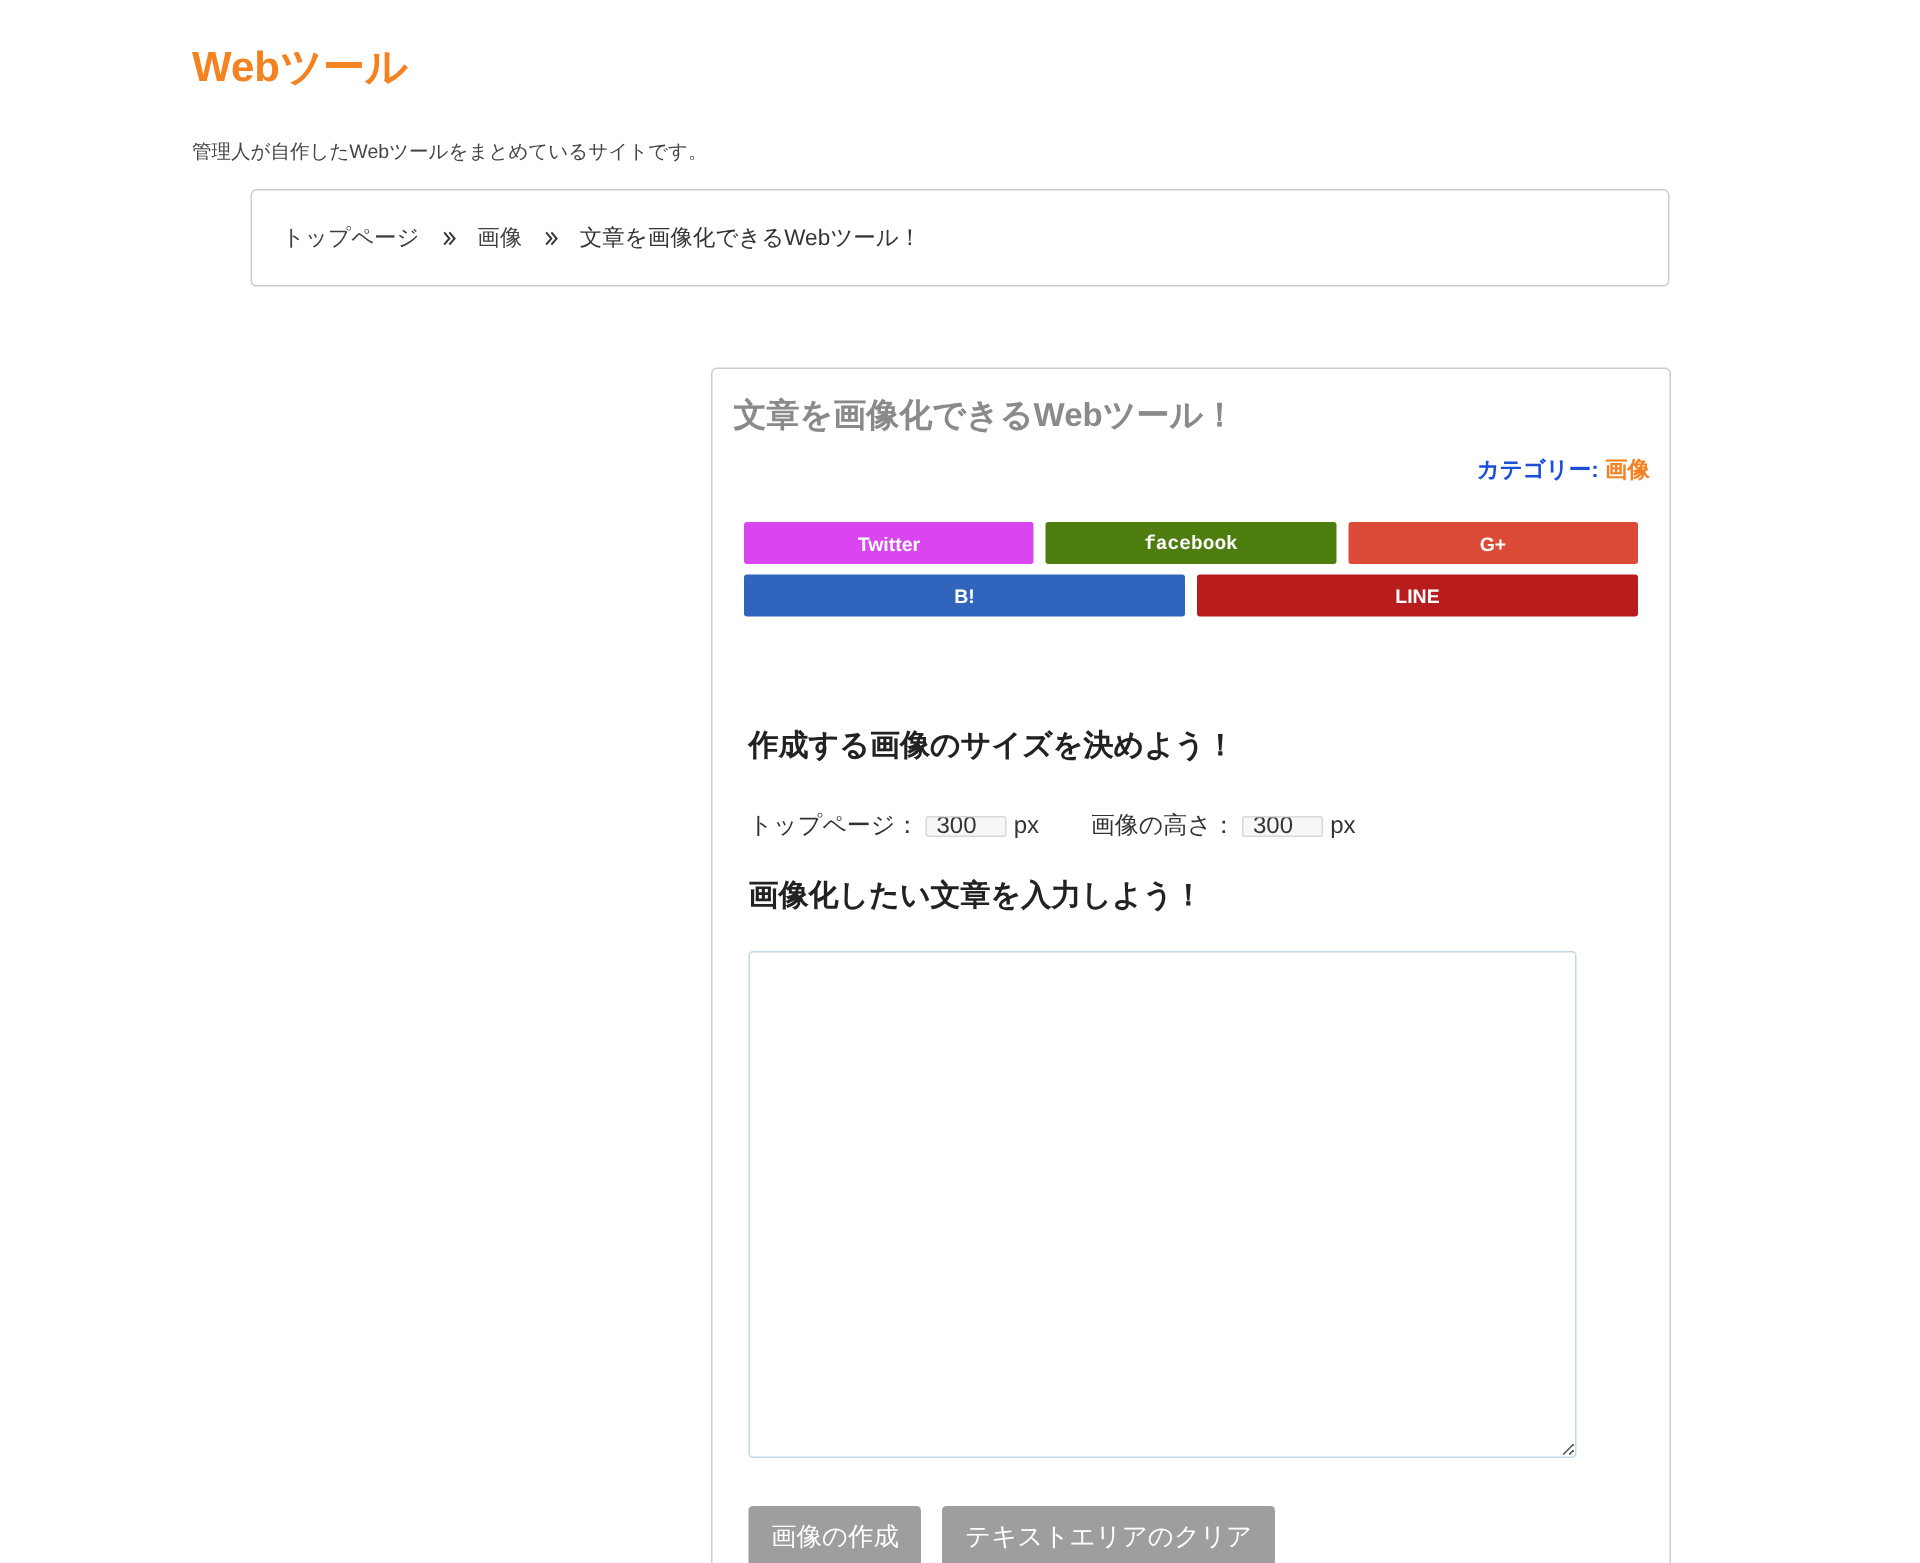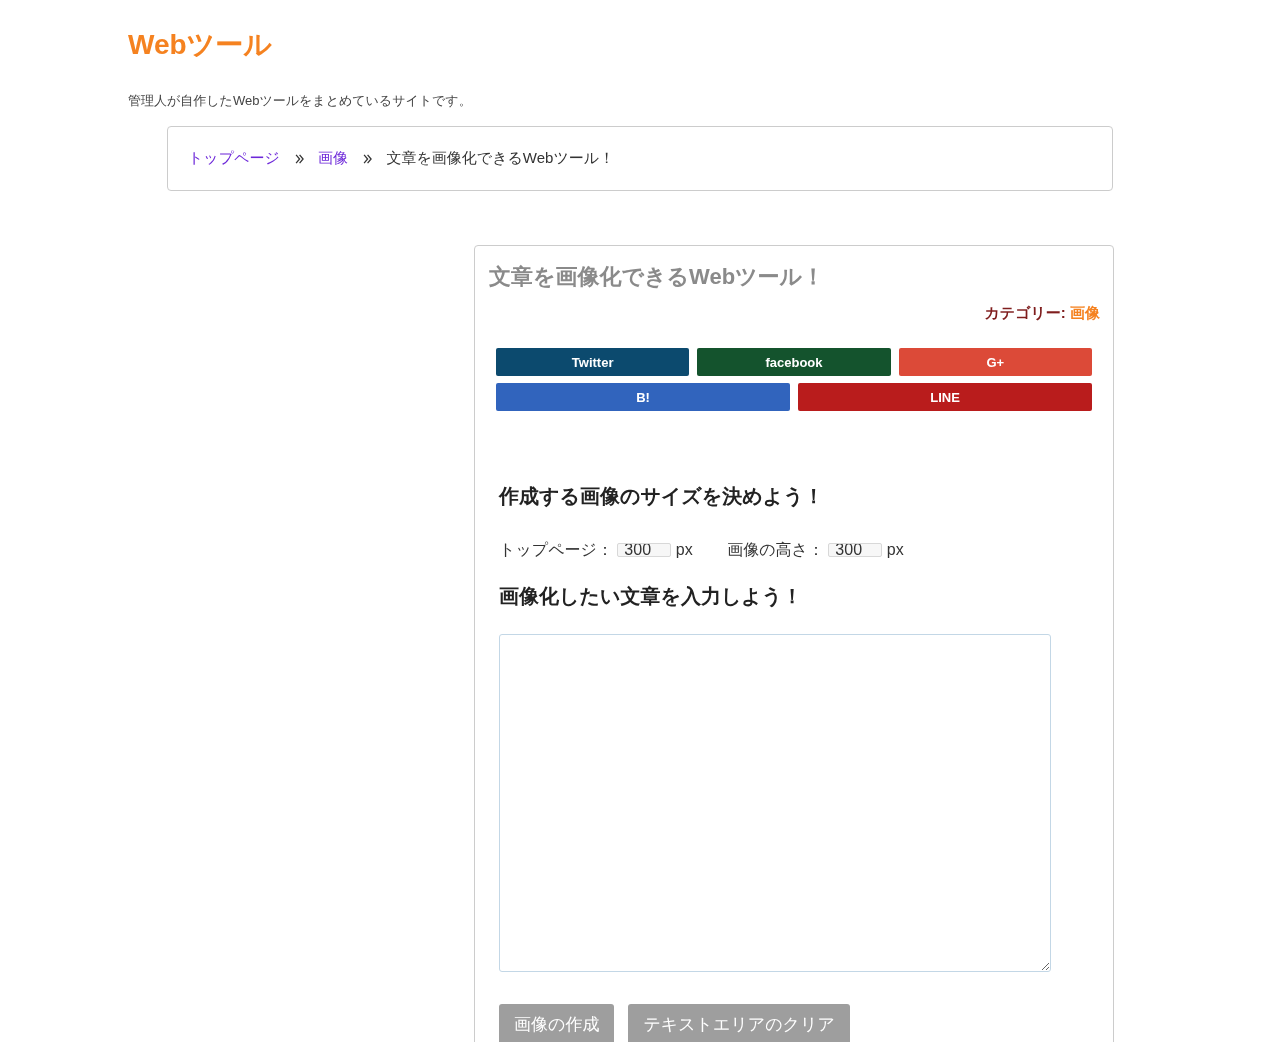--- a/index.html
+++ b/index.html
@@ -25,21 +25,21 @@
     .breadcrumb-box {
       margin: 16px auto 0;
       width: 946px;
       border: 1px solid #ccc;
       border-radius: 4px;
       padding: 22px 20px;
       color: #333;
       font-size: 15px;
     }
     .breadcrumb-link {
-      color: #6d28d9;
+      color: #404040;
       cursor: pointer;
     }
     .chevron-holder {
       display: inline-flex;
       vertical-align: middle;
       margin: 0 8px;
     }
     .chevron-holder svg { width: 14px; height: 14px; stroke: #333; fill: none; stroke-width: 2.2;}
     .content-card {
       width: 640px;
@@ -52,43 +52,43 @@
       color: #8a8a8a;
       font-size: 22px;
       font-weight: 700;
       margin: 0 0 0 1px;
     }
     .category-row {
       text-align: right;
       font-size: 15px;
       margin-top: 12px;
     }
-    .category-label { color: #7f1d1d; font-weight: 600; }
+    .category-label { color: #1d4ed8; font-weight: 600; }
     .category-link { color: #f58220; cursor: pointer; font-weight: 600; }
     .share-row {
       display: flex;
       gap: 8px;
       margin-top: 25px;
       padding: 0 8px;
     }
     .share-btn {
       flex: 1 1 0;
       height: 28px;
       border-radius: 2px;
       color: #fff;
       font-size: 13px;
       font-weight: 700;
       display: flex;
       align-items: center;
       justify-content: center;
       cursor: pointer;
     }
     .share-row.second { margin-top: 7px; }
-    .tw { background: #0c4a6e; }
-    .fb { background: #14532d; }
+    .tw { background: #d946ef; }
+    .fb { background: #4d7c0f; font-family: Liberation Mono, monospace; }
     .gp { background: #dc4a38; }
     .hb { background: #3164bd; }
     .pk { background: #dd4d71; }
     .ln { background: #b91c1c; }
     .form-block { padding: 0 11px; margin-top: 72px; }
     .section-head {
       font-size: 20px;
       font-weight: 700;
       color: #222;
     }

